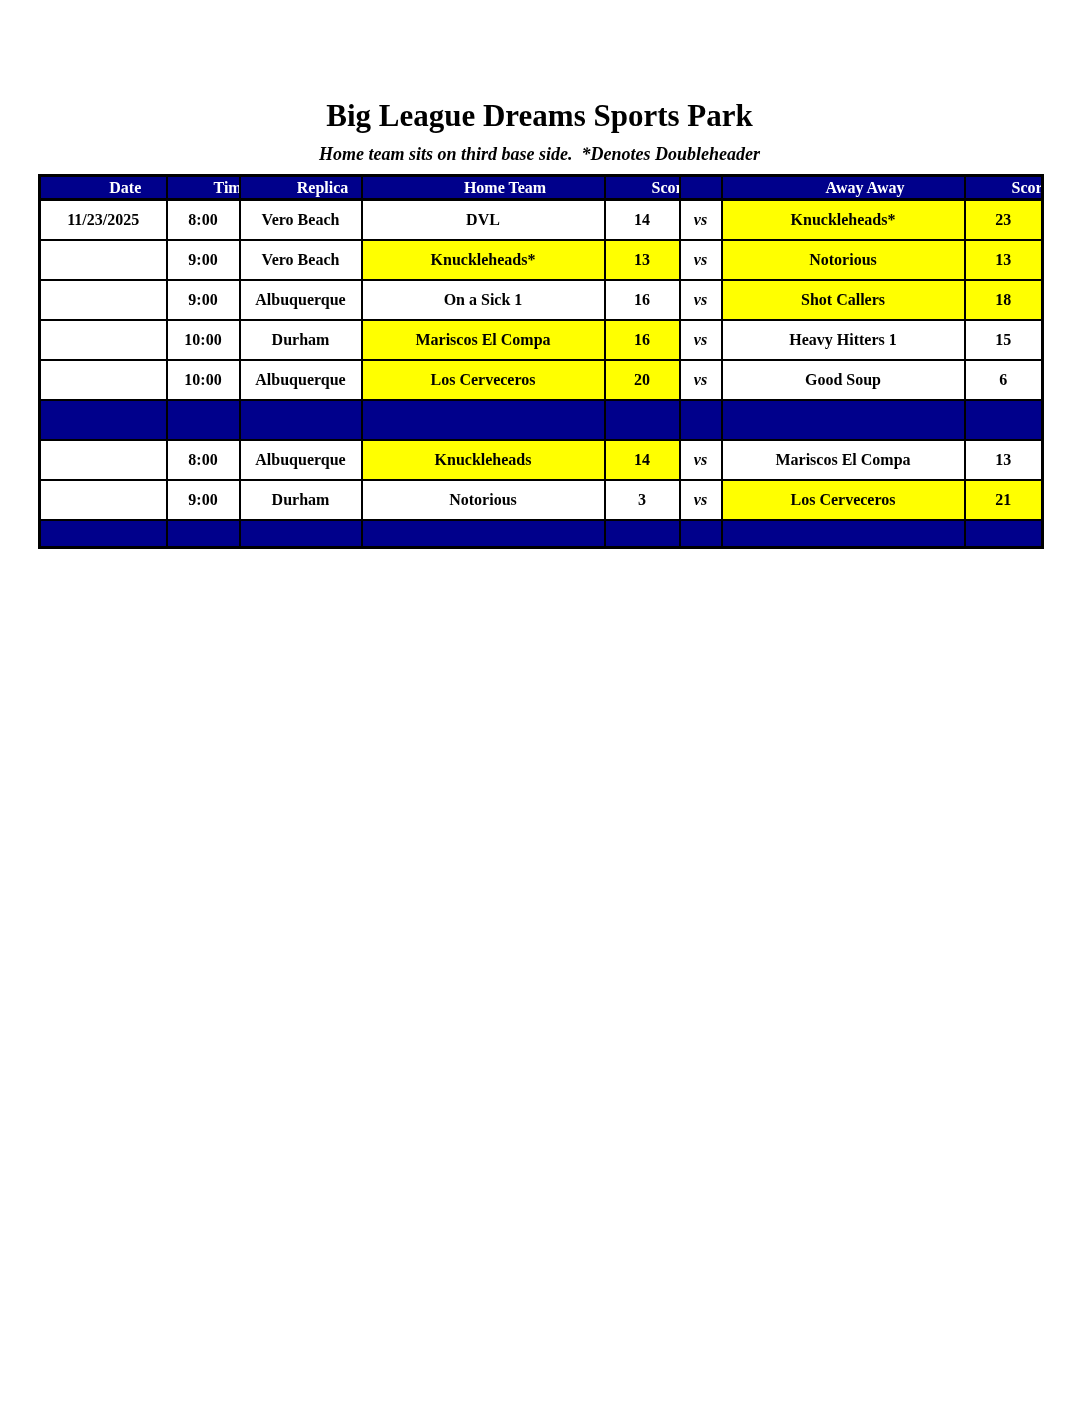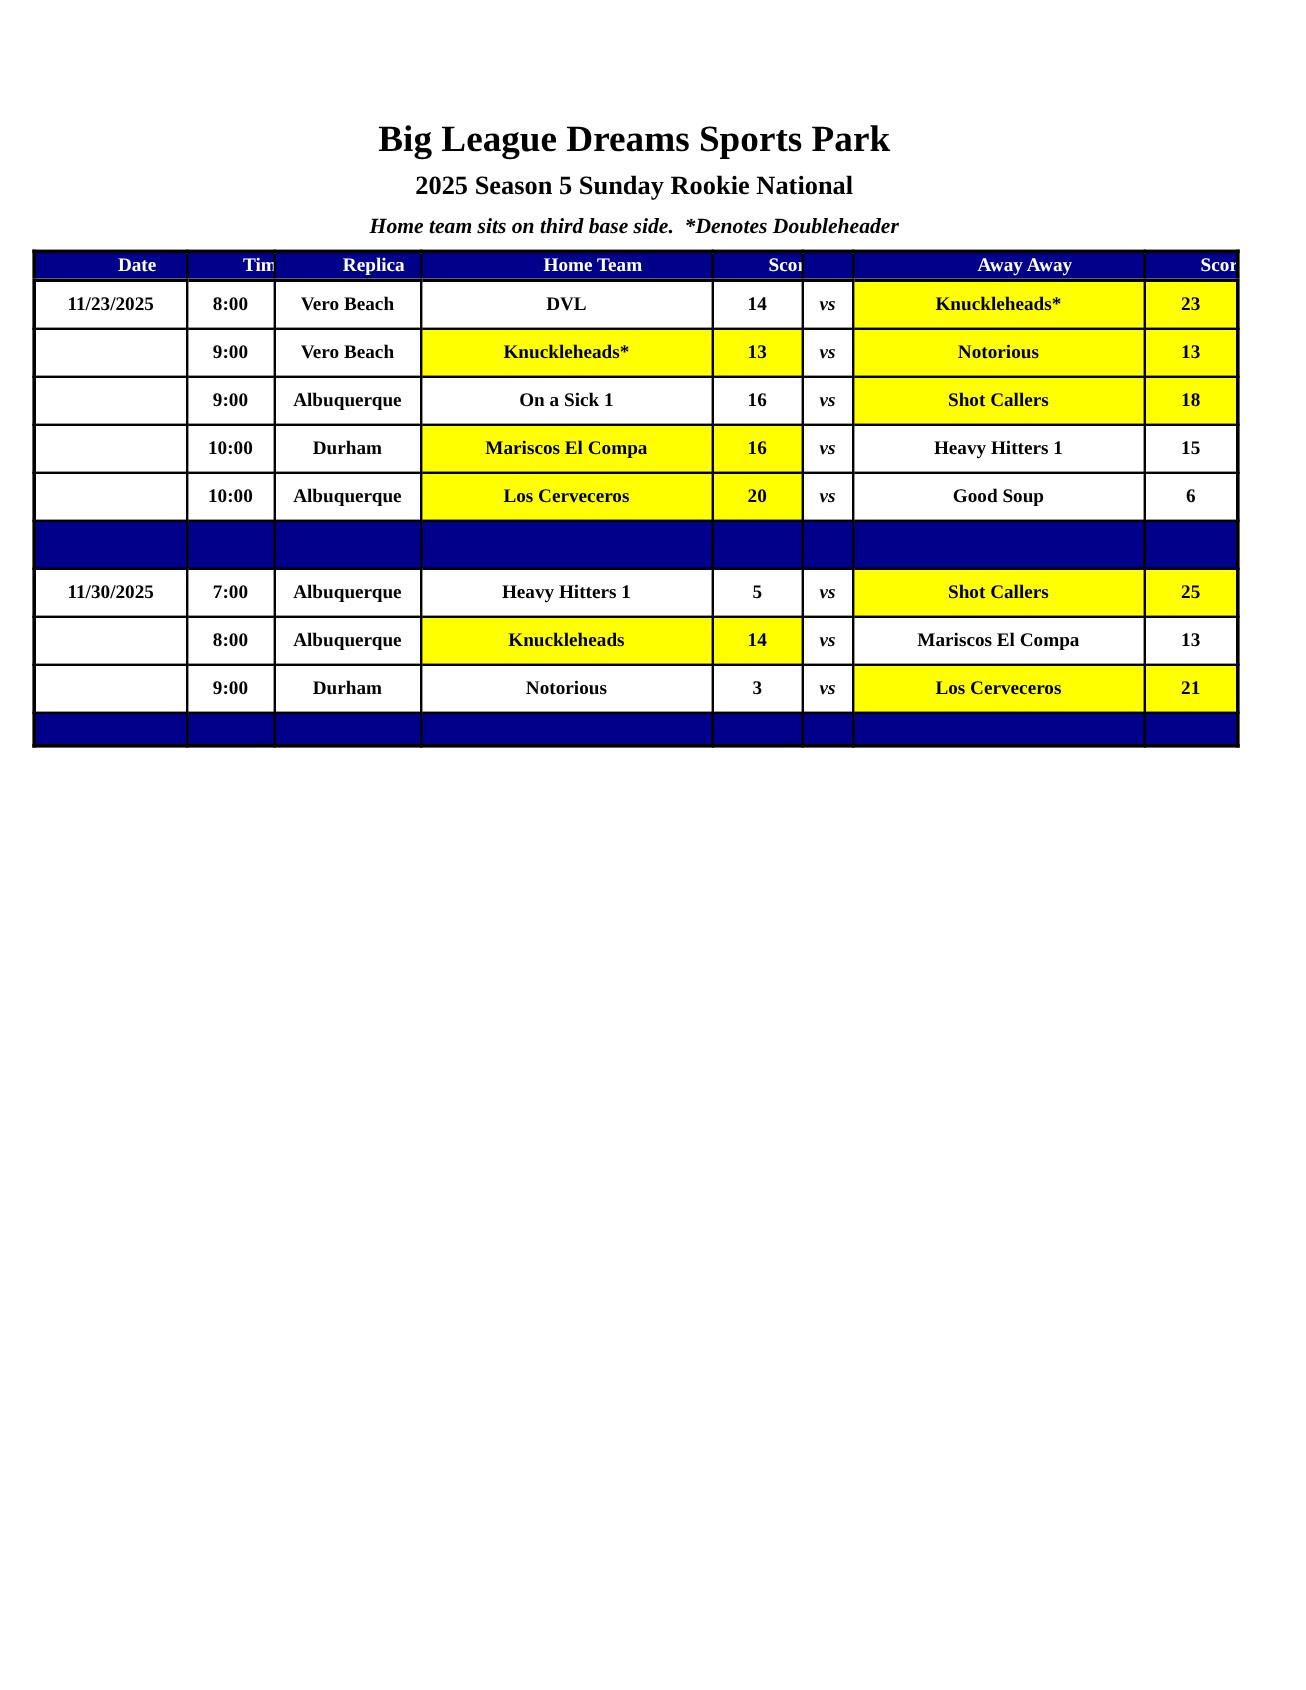--- a/index.html
+++ b/index.html
@@ -15,21 +15,21 @@
   }
   .sheet {
     position: relative;
     width: 1088px;
     height: 1408px;
     background: #ffffff;
     overflow: hidden;
   }
   .content {
     position: absolute;
-    left: 27px;
+    left: 38px;
     top: 0;
     width: 1003px;
   }
   .title {
     margin: 0;
     padding-top: 98px;
     text-align: center;
     font-size: 31px;
     font-weight: bold;
     line-height: 36px;
@@ -88,21 +88,20 @@
     background: var(--separator-bg, #00008B);
   }
   tr.sep.tall { height: 28px; }
 </style>
 </head>
 <body>
 
 <div class="sheet">
   <div class="content">
     <h1 class="title">Big League Dreams Sports Park</h1>
-    <h2 class="subtitle">2025 Season 5 Sunday Rookie National</h2>
     <div class="note">Home team sits on third base side.  *Denotes Doubleheader</div>
 
     <table class="schedule">
       <colgroup>
         <col style="width:127px">
         <col style="width:73px">
         <col style="width:122px">
         <col style="width:243px">
         <col style="width:75px">
         <col style="width:42px">
@@ -176,30 +175,20 @@
             <td></td>
             <td></td>
             <td></td>
             <td></td>
             <td></td>
             <td></td>
             <td></td>
             <td></td>
           </tr>
           <tr>
-            <td>11/30/2025</td>
-            <td>7:00</td>
-            <td>Albuquerque</td>
-            <td>Heavy Hitters 1</td>
-            <td>5</td>
-            <td class="vs">vs</td>
-            <td class="hl">Shot Callers</td>
-            <td class="hl">25</td>
-          </tr>
-          <tr>
             <td></td>
             <td>8:00</td>
             <td>Albuquerque</td>
             <td class="hl">Knuckleheads</td>
             <td class="hl">14</td>
             <td class="vs">vs</td>
             <td>Mariscos El Compa</td>
             <td>13</td>
           </tr>
           <tr>

